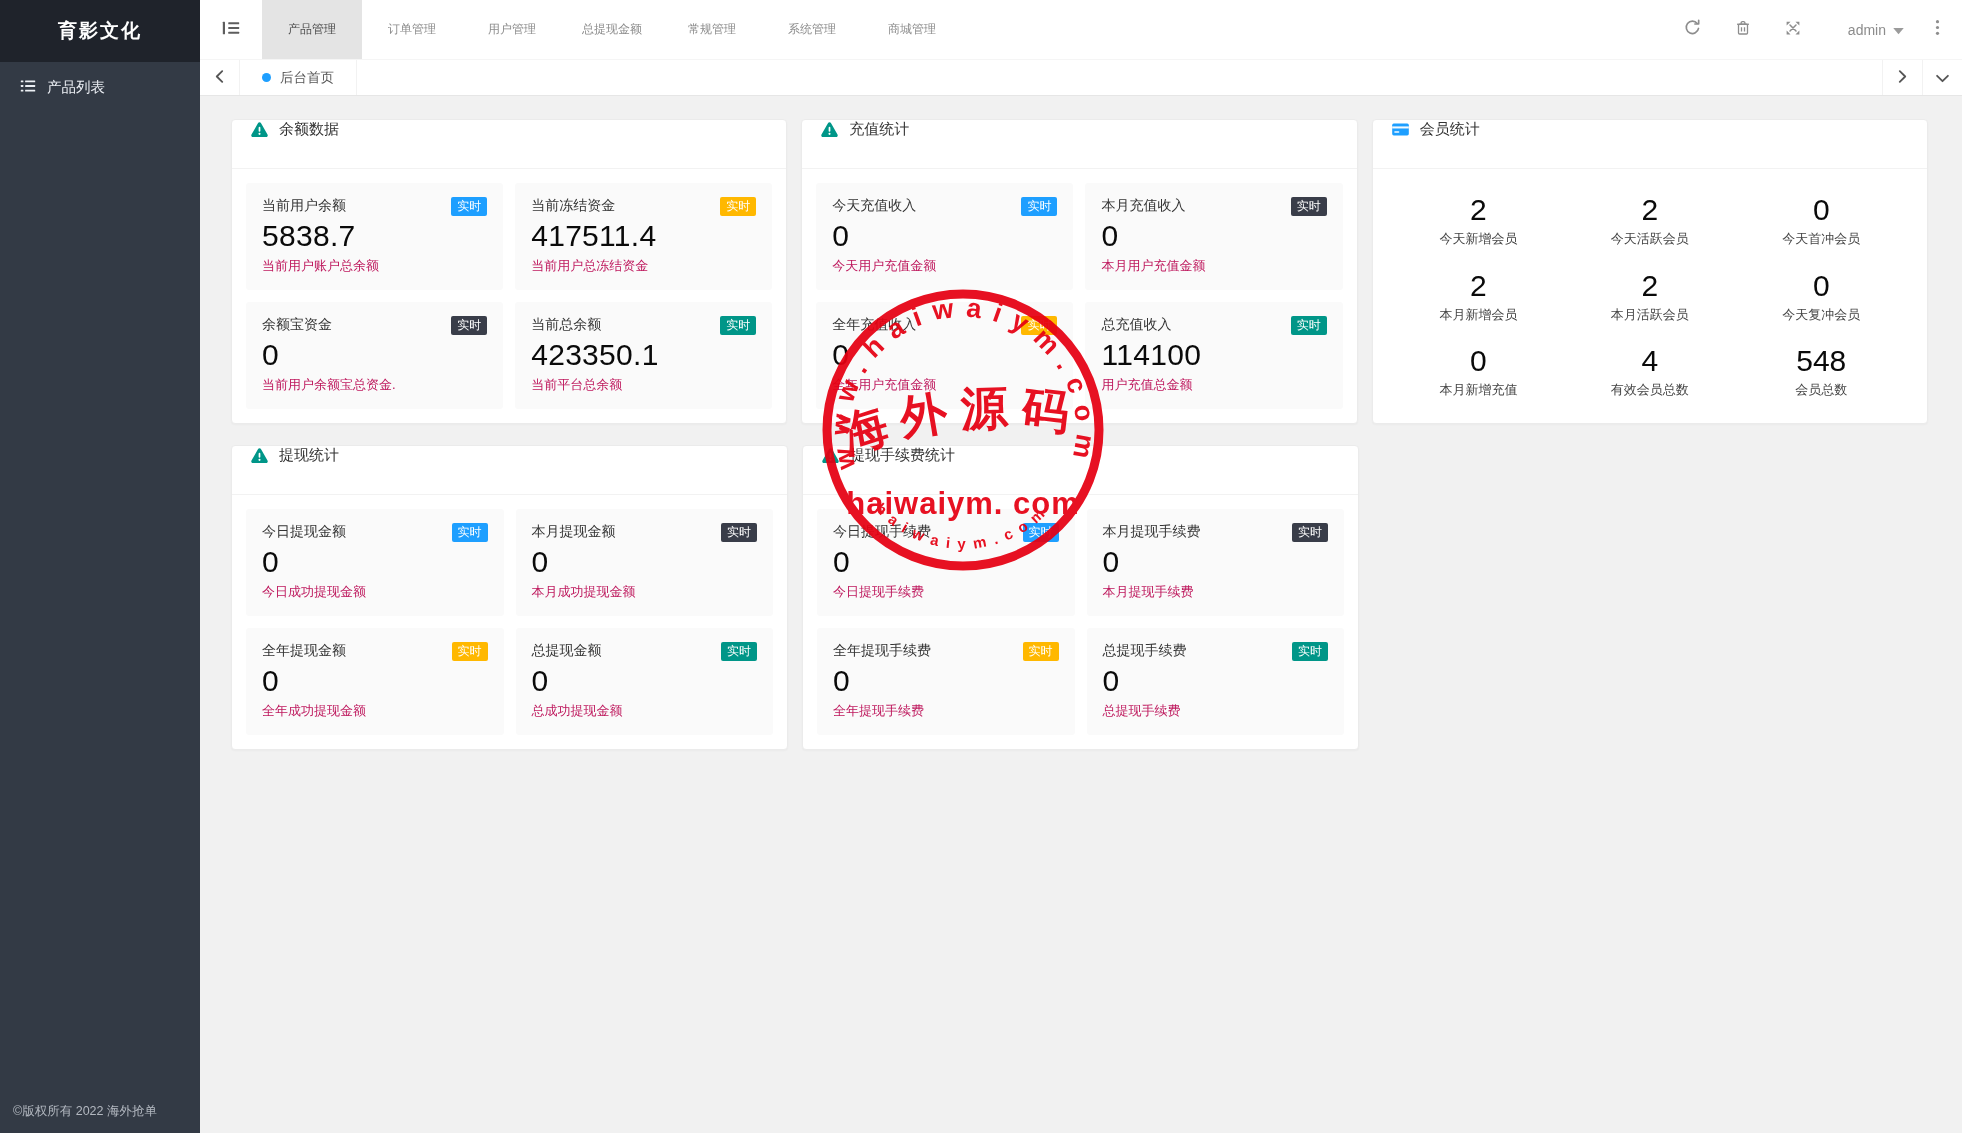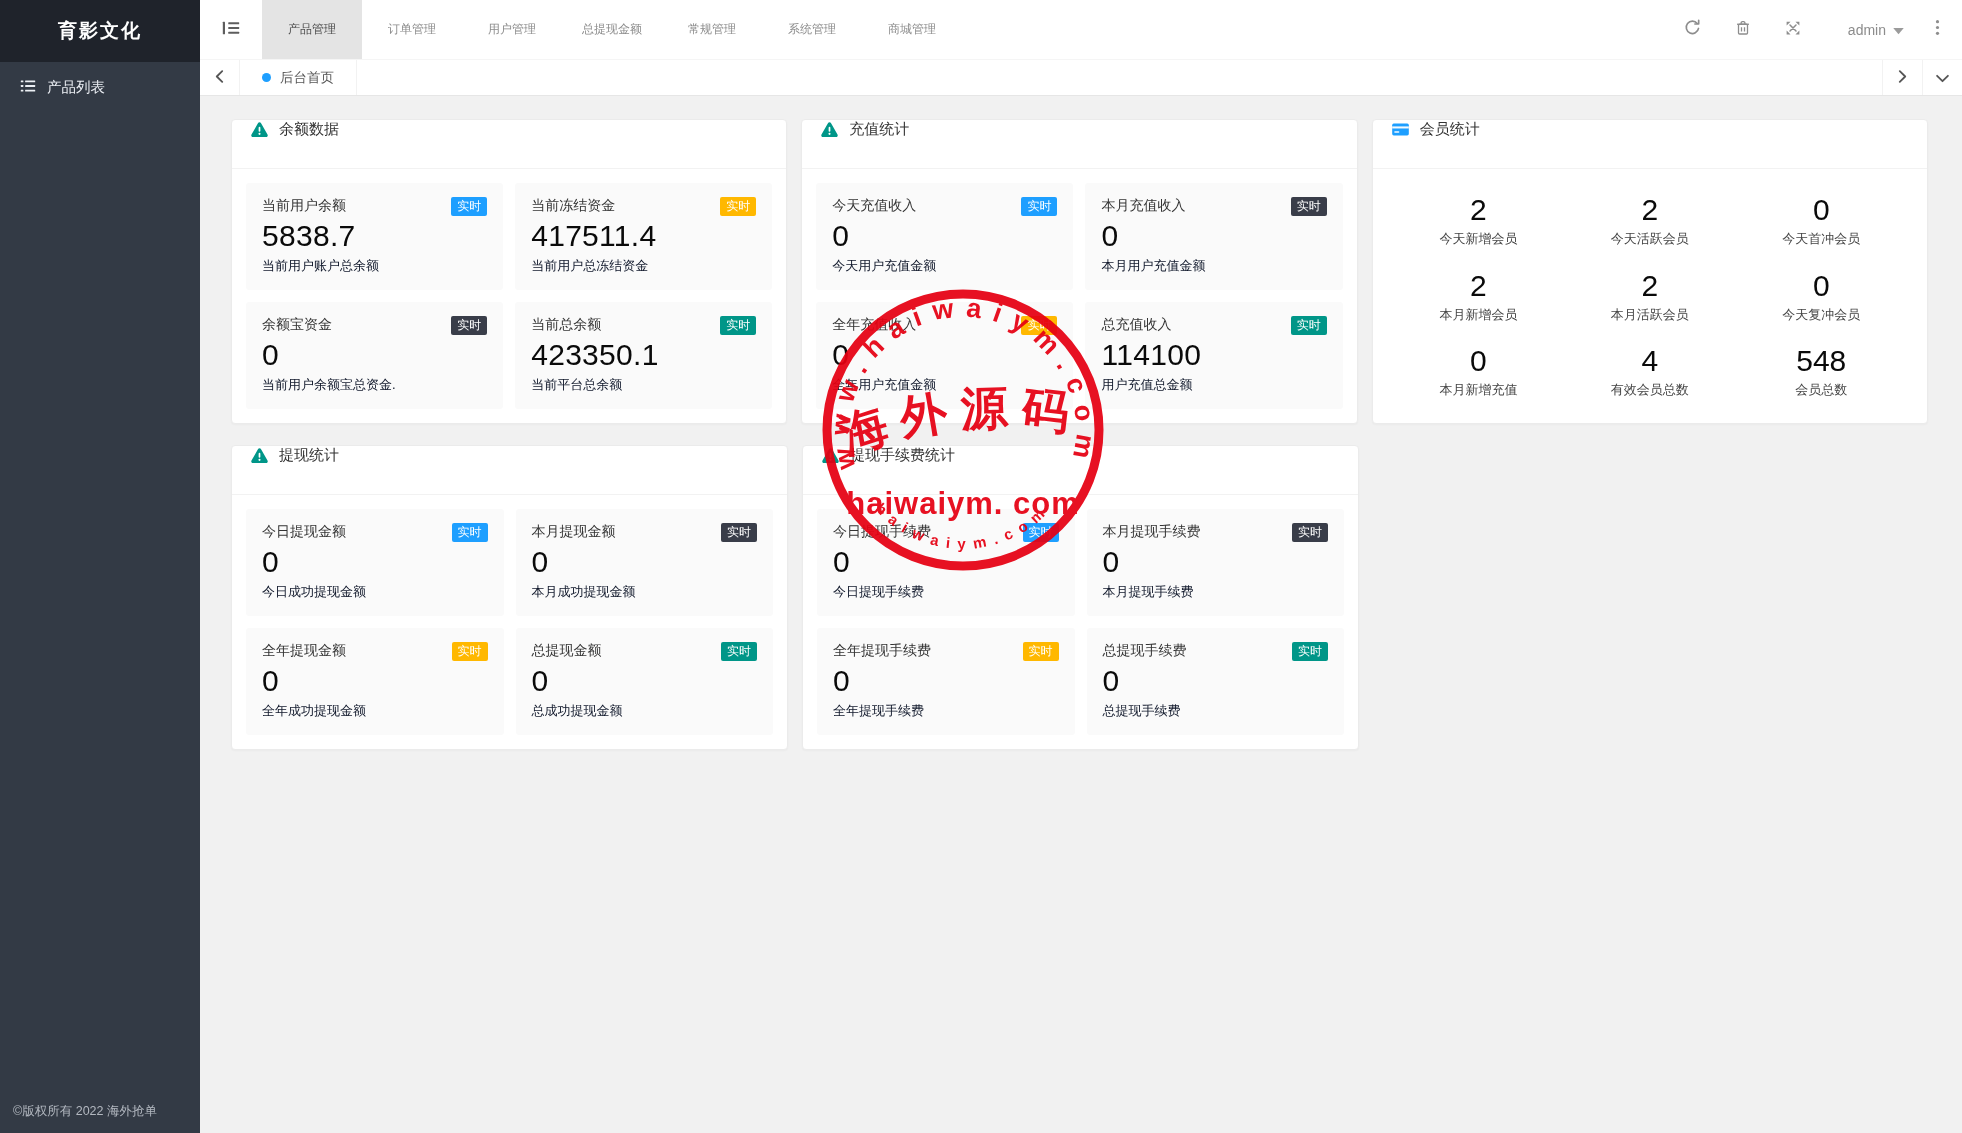--- a/index.html
+++ b/index.html
@@ -49,21 +49,21 @@
   .stat-grid { display:grid; grid-template-columns:1fr 1fr; gap:12px; height:100%; }
   .stat { background:#fafafa; border-radius:3px; padding:14px 16px 15px; }
   .stat-top { display:flex; justify-content:space-between; align-items:flex-start;gap:8px; }
   .stat-label { font-size:14px; color:#333; }
   .badge { font-size:12px; color:#fff; padding:2px 6px; border-radius:2px; line-height:1.25; }
   .badge[data-badge="blue"]   { background:#1E9FFF; }
   .badge[data-badge="orange"] { background:#FFB800; }
   .badge[data-badge="dark"]   { background:#393D49; }
   .badge[data-badge="teal"]   { background:#009688; }
   .stat-value { font-size:30px; color:#0a0a0a; font-weight:500; margin:3px 0 4px; letter-spacing:0.3px; }
-  .stat-sub { font-size:13px; color:#0f172a; }
+  .stat-sub { font-size:13px; color:#be185d; }
 
   .members-grid { display:grid; grid-template-columns:repeat(3,1fr); height:100%;
     padding:10px 6px; text-align:center; align-content:space-between; row-gap:10px; }
   .m-val { font-size:30px; font-weight:500; color:#0a0a0a; }
   .m-label { font-size:13px; color:#454545; margin-top:3px; }
 
   
   .stamp { position:absolute; left:818px; top:285px; width:290px; height:290px; z-index:20;
     opacity:0.93; pointer-events:none; }
 </style>

